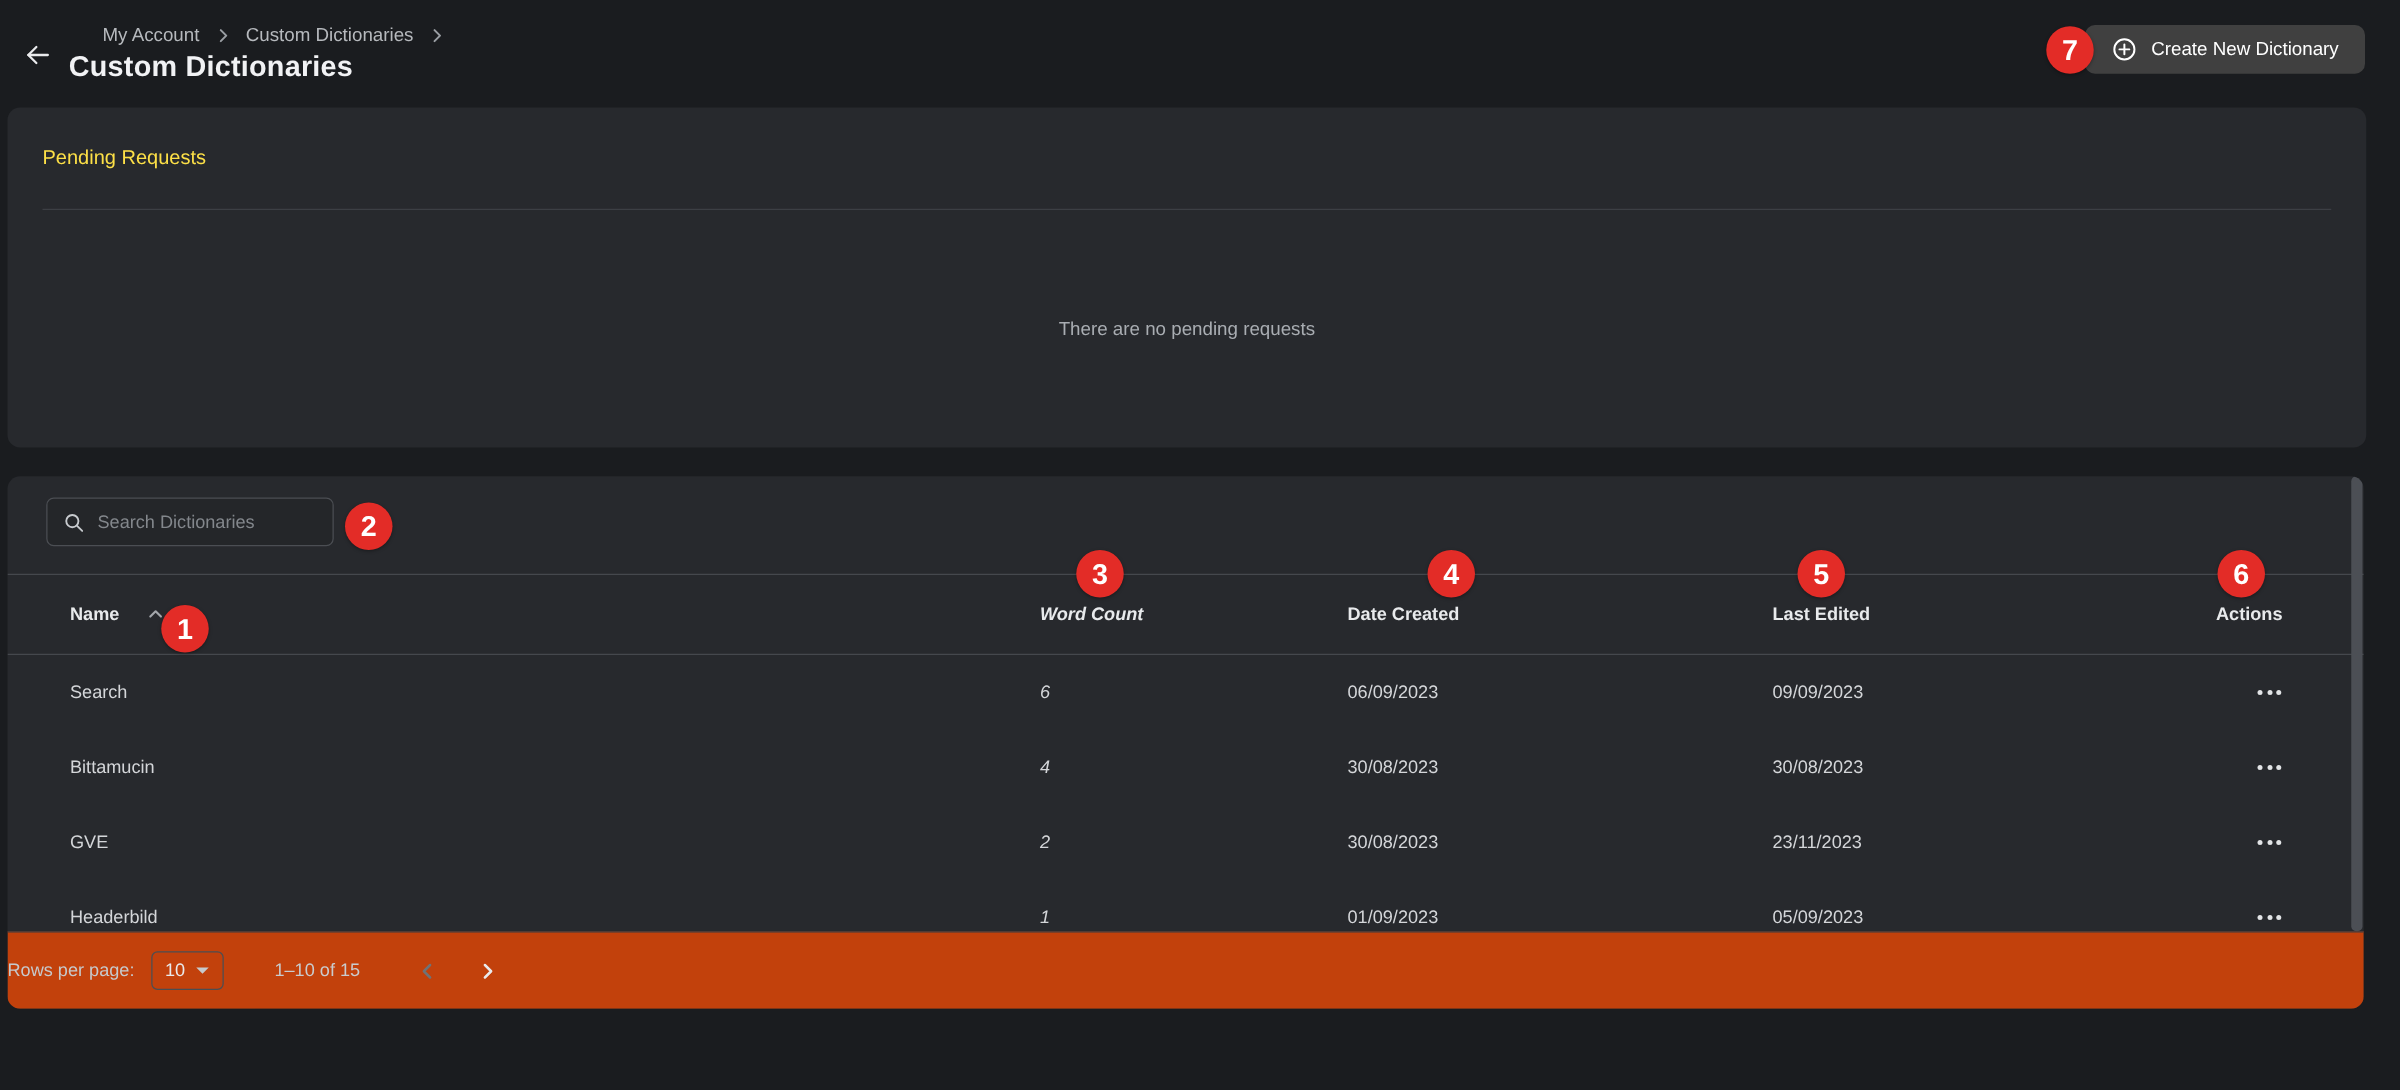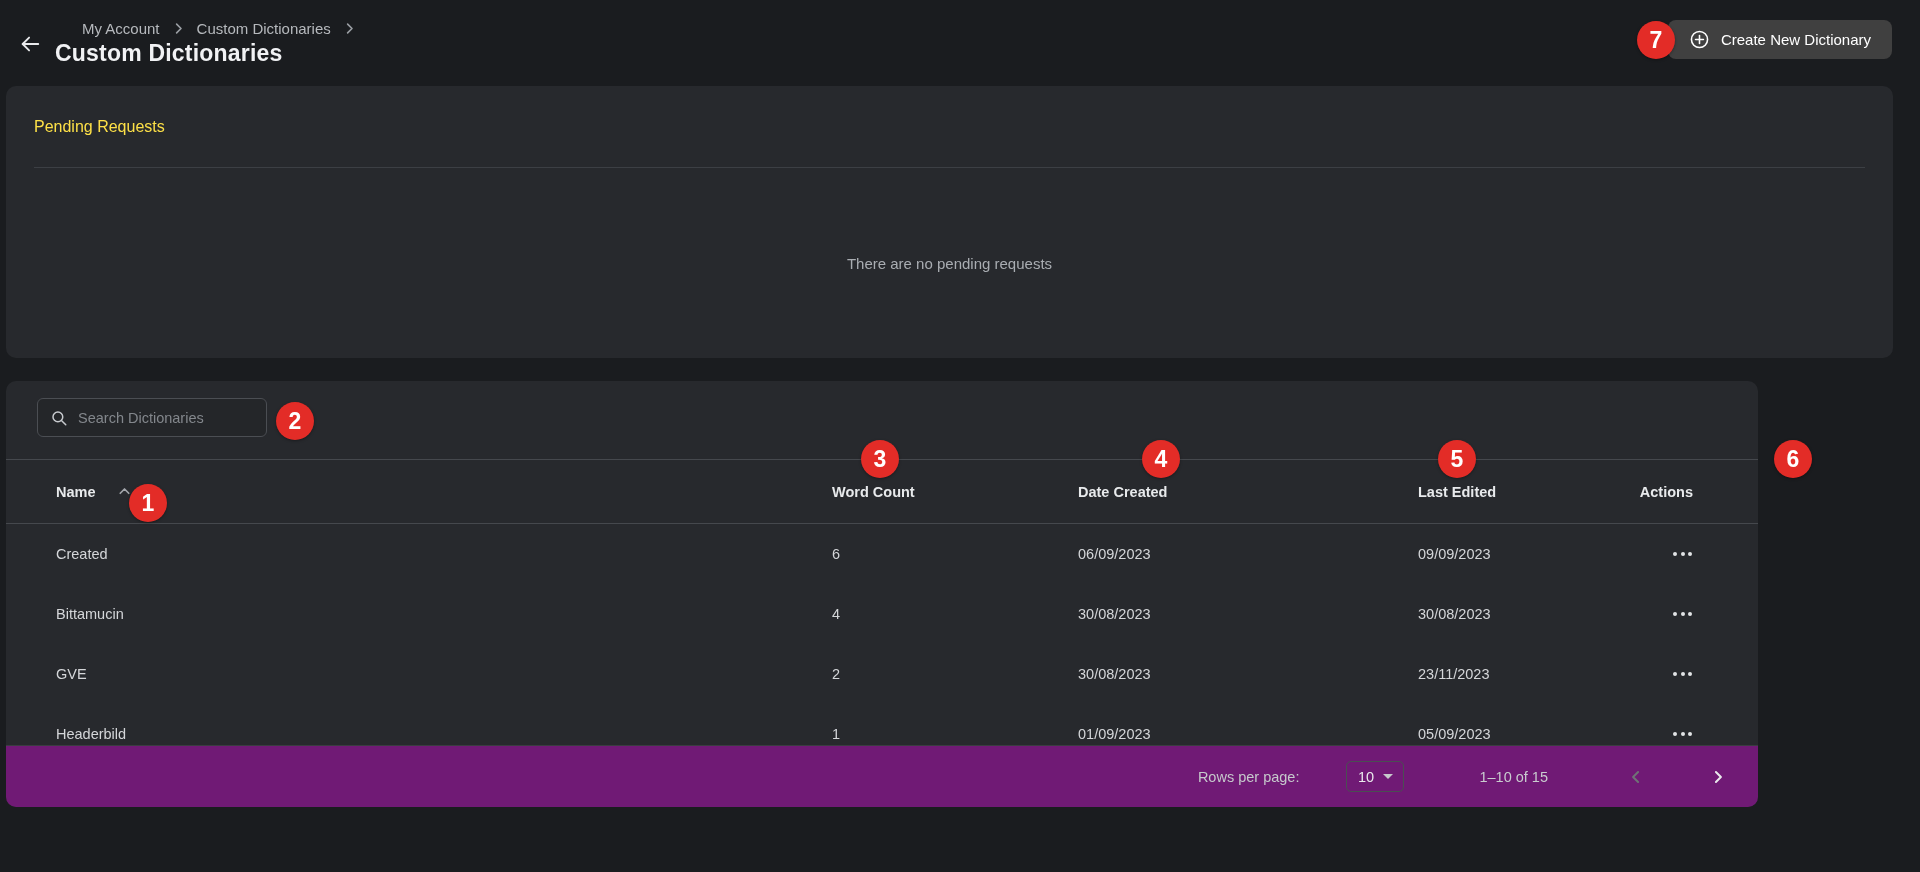--- a/index.html
+++ b/index.html
@@ -44,60 +44,60 @@
     height:81px; display:flex; align-items:center; padding:0 28px;
     font-size:16px; color:#fde047;
   }
   .pending-divider { margin:0 28px; border-bottom:1px solid #3c3f44; }
   .pending-body {
     height:190px; display:flex; align-items:center; justify-content:center;
     font-size:15px; color:#a9adb2;
   }
 
   
-  .table-panel { left:6px; top:381px; width:1752px; height:426px; overflow:hidden; }
+  .table-panel { left:6px; top:381px; width:1885px; height:426px; overflow:hidden; }
   .table-toolbar { position:absolute; left:0; top:0; width:100%; height:78px; }
   .search-box {
     position:absolute; left:31px; top:17px; width:230px; height:39px;
     border:1px solid #4b4e53; border-radius:6px; background:#242629;
     display:flex; align-items:center; padding:0 12px; gap:10px;
   }
   .search-box input {
     flex:1; background:transparent; border:none; outline:none;
     font-family:inherit; font-size:14.5px; color:#d4d6d9; min-width:0;
   }
   .search-box input::placeholder { color:#83878c; opacity:1; }
 
   .grid-header {
     position:absolute; left:0; top:78px; width:100%; height:65px;
     border-top:1px solid #45484d; border-bottom:1px solid #45484d;
     font-size:14.5px; font-weight:700; color:#e8eaec;
   }
   .grid-header .hcell { position:absolute; top:0; height:100%; display:flex; align-items:center; gap:20px;justify-content:center; }
   .col-name    { left:50px; }
-  .col-count   { left:826px; }
+  .col-count   { left:826px;font-style:italic; }
   .col-created { left:1072px; }
   .col-edited  { left:1412px; }
   .col-actions { right:65px; }
 
   .grid-body { position:absolute; left:0; top:143px; width:100%; height:221px; overflow:hidden; }
   .grid-row { position:relative; width:100%; height:60px; font-size:14.5px; color:#d4d6d9; }
   .grid-row .cell { position:absolute; top:0; height:100%; display:flex; align-items:center; }
   .cell-actions { right:64px; }
   .dots-btn {
     display:flex; gap:3.5px; align-items:center; cursor:pointer;
     background:none; border:none; padding:6px 2px;
   }
   .dots-btn i { width:4px; height:4px; border-radius:50%; background:#e2e4e6; }
 
   .grid-footer {
     position:absolute; left:0; top:364px; width:100%; height:62px;
-    background:#701a75; border-top:1px solid #3a3d41;
-    display:flex; align-items:center; justify-content:flex-end; padding-right:28px;
-    font-size:14.5px; color:#c6c9cc;gap:34px;
+    background:#c2410c; border-top:1px solid #3a3d41;
+    display:flex; align-items:center; justify-content:flex-start; padding-right:28px;
+    font-size:14.5px; color:#c6c9cc;
   }
   .rpp-select {
     margin-left:13px; width:58px; height:31px; border:1px solid #4b4e53; border-radius:5px;
     display:flex; align-items:center; justify-content:center; gap:9px;
     color:#e9eaec; cursor:pointer; background:transparent;
   }
   .caret-down {
     width:0; height:0; border-left:5px solid transparent; border-right:5px solid transparent;
     border-top:5.5px solid #c6c9cc;
   }
@@ -193,21 +193,21 @@
         </svg>
     </div>
     <div class="hcell col-count">Word Count</div>
     <div class="hcell col-created">Date Created</div>
     <div class="hcell col-edited">Last Edited</div>
     <div class="hcell col-actions">Actions</div>
   </div>
 
   <div class="grid-body">
     <div class="grid-row">
-      <div class="cell col-name">Created</div>
+      <div class="cell col-name">Search</div>
       <div class="cell col-count">6</div>
       <div class="cell col-created">06/09/2023</div>
       <div class="cell col-edited">09/09/2023</div>
       <div class="cell cell-actions">
         <button class="dots-btn">
           <i></i>
             <i></i>
             <i></i>
         </button>
       </div>

